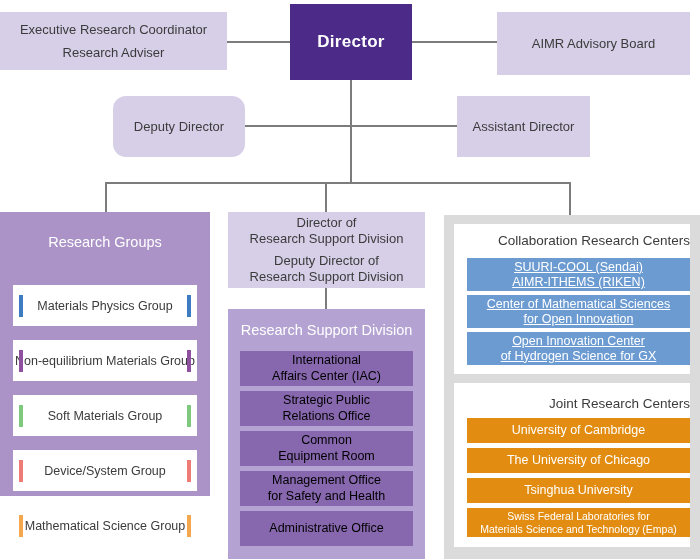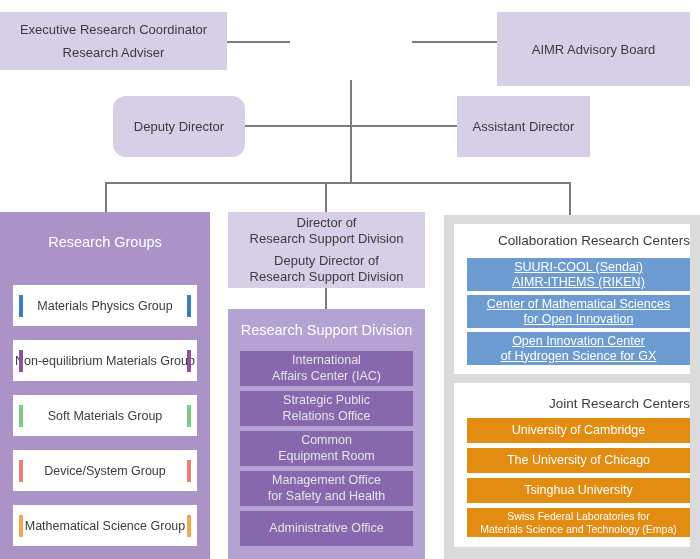--- a/index.html
+++ b/index.html
@@ -5,39 +5,39 @@
   html,body{margin:0;padding:0;background:#fff;}
   .canvas{
     position:relative;width:700px;height:559px;background:#fff;overflow:hidden;
     font-family:"Liberation Sans",sans-serif;color:#3b3b3b;
   }
   .ln{position:absolute;background:#7c7c7c;}
   .box{position:absolute;display:flex;flex-direction:column;align-items:center;justify-content:center;text-align:center;box-sizing:border-box;}
   .lav{background:#d7cfe8;}
   #exec{left:0;top:12px;width:227px;height:58px;font-size:13px;line-height:23px;}
   #director{left:290px;top:4px;width:122px;height:76px;background:#4b2b87;color:#fff;font-weight:bold;font-size:17px;letter-spacing:.3px;}
-  #aimr{left:497px;top:12px;width:193px;height:74px;font-size:13px;text-align:center;}
+  #aimr{left:497px;top:12px;width:193px;height:63px;font-size:13px;text-align:center;}
   #deputy{left:113px;top:96px;width:132px;height:61px;font-size:13px;border-radius:13px;}
   #assistant{left:457px;top:96px;width:133px;height:61px;font-size:13px;}
 
   
-  #left-col{position:absolute;left:0;top:212px;width:210px;height:347px;background:#ab93c7;
+  #left-col{position:absolute;left:0;top:212px;width:210px;height:284px;background:#ab93c7;
     display:flex;flex-direction:column;align-items:center;gap:14px;padding-top:20px;box-sizing:border-box;}
   .col-header{font-size:14.5px;line-height:20px;color:#fff;margin-bottom:19px;flex:0 0 auto;}
   .g-item{position:relative;width:184px;flex:0 0 41px;background:#fff;display:flex;align-items:center;justify-content:center;font-size:12.5px;}
   .bar{position:absolute;width:4px;height:22px;top:50%;transform:translateY(-50%);}
   .bar.l{left:6px}.bar.r{right:6px}
 
   
   #mid-top{left:228px;top:212px;width:197px;height:76px;font-size:13px;line-height:16.5px;}
   #mid-top .role2{margin-top:5px;}
   #mid-col{position:absolute;left:228px;top:309px;width:197px;height:250px;background:#b4a3d2;
     display:flex;flex-direction:column;align-items:center;gap:5px;padding-top:12px;box-sizing:border-box;}
   .col-header2{font-size:14.5px;line-height:18px;color:#fff;margin-bottom:7px;flex:0 0 auto;}
-  .m-item{width:173px;flex:0 0 35px;background:#8767ae;color:#e5e5e5;display:flex;flex-direction:column;align-items:center;justify-content:center;font-size:12.5px;line-height:15.5px;text-align:center;}
+  .m-item{width:173px;flex:0 0 35px;background:#8767ae;color:#000000;display:flex;flex-direction:column;align-items:center;justify-content:center;font-size:12.5px;line-height:15.5px;text-align:center;}
 
   
   #right-col{position:absolute;left:444px;top:215px;width:256px;height:344px;background:#dbdbdb;}
   .card{position:absolute;left:10px;width:236px;background:#fff;display:flex;flex-direction:column;align-items:flex-end;box-sizing:border-box;}
   #card-collab{top:9px;height:150px;padding-top:8px;gap:4px;}
   #card-joint{top:168px;height:164px;padding-top:12px;gap:5px;}
   .card-title{font-size:13.5px;line-height:17px;flex:0 0 auto;}
   #card-collab .card-title{margin-bottom:5px;}
   #card-joint .card-title{margin-bottom:1px;}
   .b-item{width:223px;flex:0 0 33px;background:#6c9bd2;color:#fff;display:flex;flex-direction:column;align-items:center;justify-content:center;font-size:12.5px;line-height:15px;text-align:center;text-decoration:underline;}
@@ -57,20 +57,23 @@
   <div class="ln" style="left:245px;top:125px;width:212px;height:2px;"></div>
   <div class="ln" style="left:105px;top:182px;width:466px;height:2px;"></div>
   <div class="ln" style="left:105px;top:182px;width:2px;height:30px;"></div>
   <div class="ln" style="left:325px;top:182px;width:2px;height:30px;"></div>
   <div class="ln" style="left:569px;top:182px;width:2px;height:33px;"></div>
   <div class="ln" style="left:325px;top:288px;width:2px;height:21px;"></div>
 
   <div class="box lav" id="exec">
     <span class="l1">Executive Research Coordinator</span>
     <span class="l2">Research Adviser</span>
+  </div>
+  <div class="box" id="director">
+    <span>Director</span>
   </div>
   <div class="box lav" id="aimr">
     <span>AIMR Advisory Board</span>
   </div>
   <div class="box lav" id="deputy">
     <span>Deputy Director</span>
   </div>
   <div class="box lav" id="assistant">
     <span>Assistant Director</span>
   </div>

